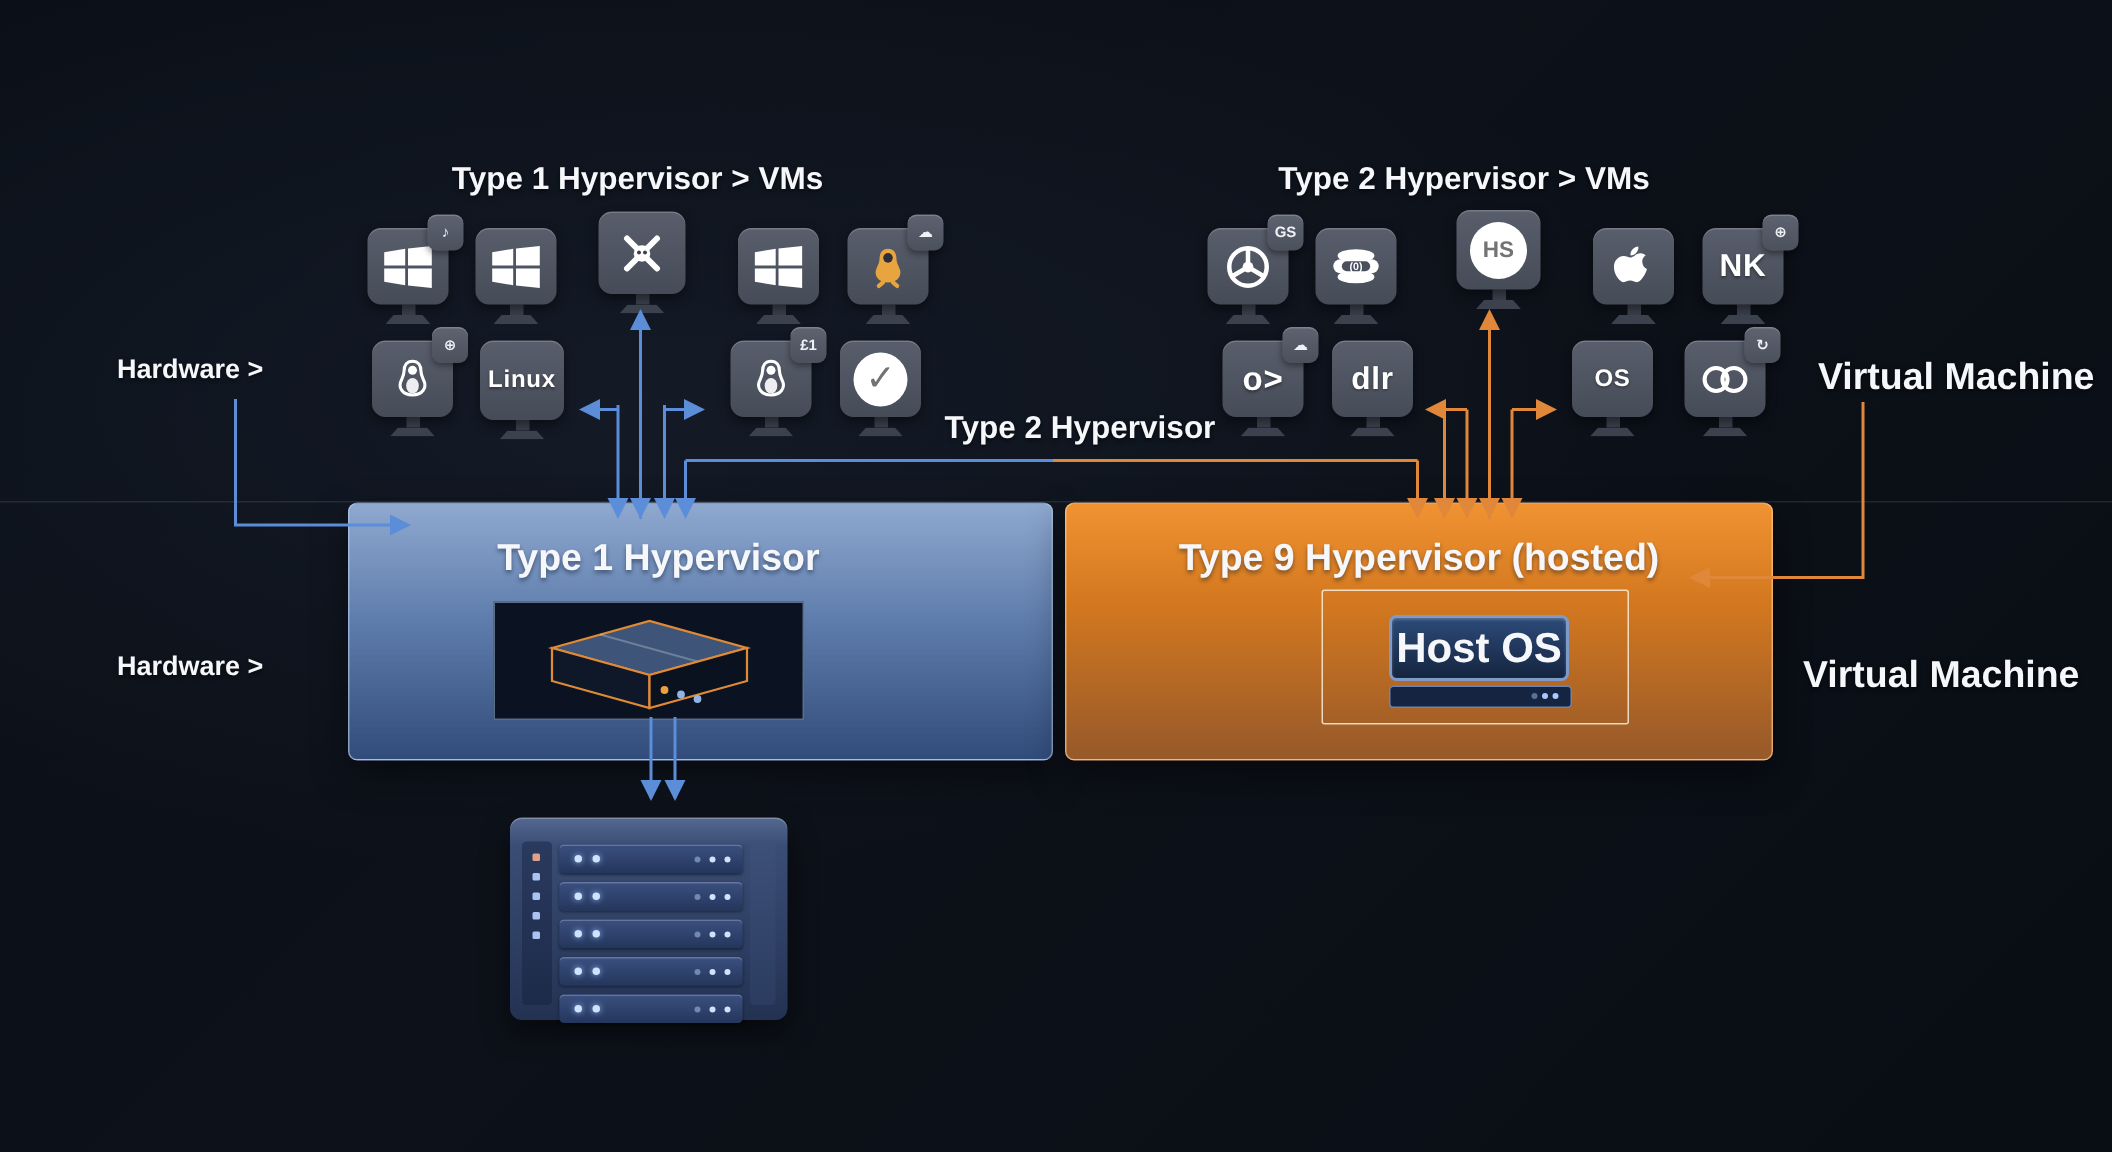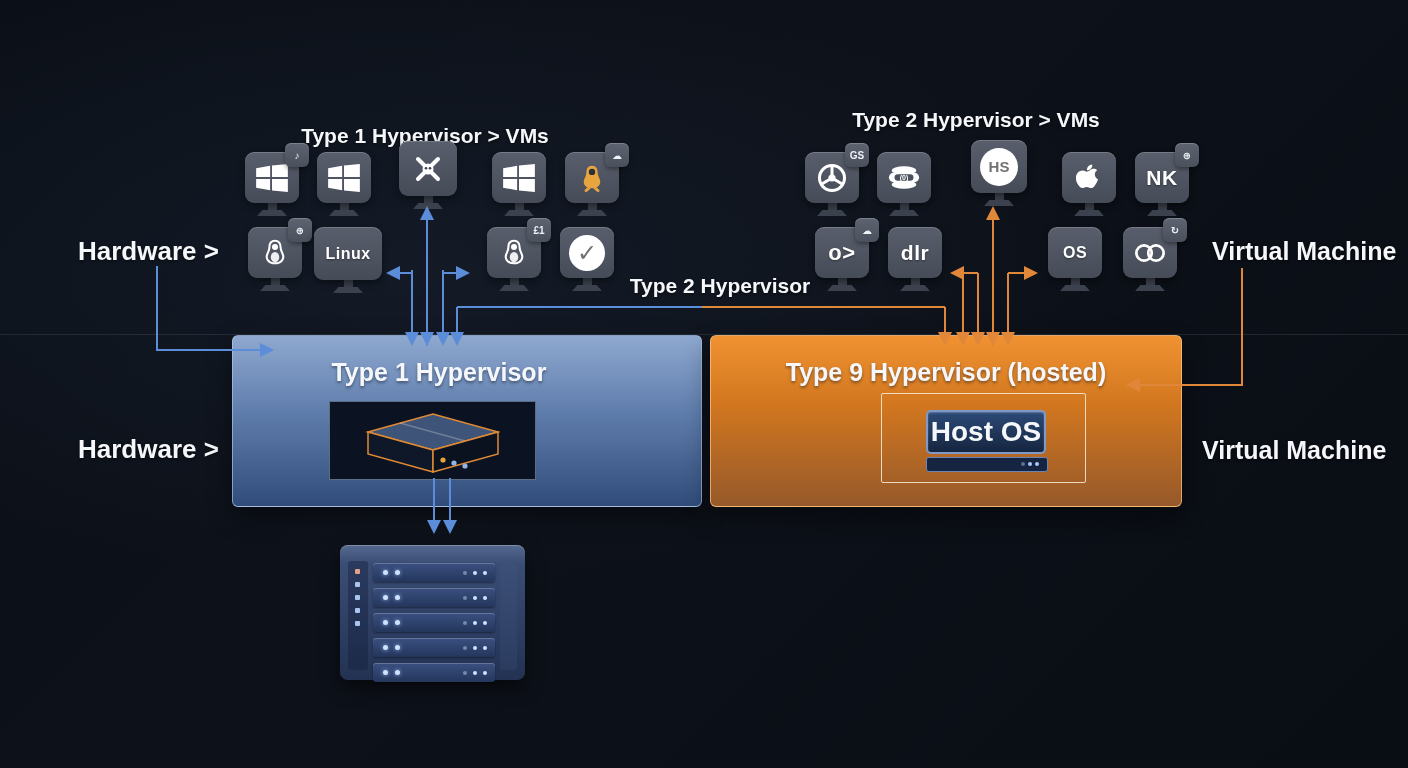--- a/index.html
+++ b/index.html
@@ -5,21 +5,21 @@
   html,body{margin:0;padding:0;}
   body{
     width:1408px;height:768px;overflow:hidden;position:relative;
     font-family:"Liberation Sans","DejaVu Sans",sans-serif;color:#f5f7fa;
     background:
       radial-gradient(1200px 520px at 30% 35%, rgba(32,44,64,.35), transparent 60%),
       linear-gradient(135deg,#0b1018 0%,#0d1119 45%,#090d14 100%);
   }
   .abs{position:absolute;}
   .lbl{position:absolute;font-weight:600;text-shadow:0 1px 3px rgba(0,0,0,.6);white-space:nowrap;}
-  .lbl-side{font-size:26px;}
+  .lbl-side{font-size:18px;}
   .grp-title{position:absolute;width:380px;text-align:center;font-size:21px;font-weight:600;text-shadow:0 1px 3px rgba(0,0,0,.6);}
   .hline{position:absolute;left:0;top:334px;width:1408px;height:1px;background:rgba(140,152,168,.17);}
 
   
   .hv-box{position:absolute;top:335px;height:170px;border-radius:6px;box-shadow:0 10px 25px rgba(0,0,0,.45);}
   .hv-blue{left:232px;width:468px;border:1px solid rgba(178,202,232,.65);
     background:linear-gradient(180deg,var(--blue-box-top) 0%,#5f7dac 45%,var(--blue-box-bottom) 100%);}
   .hv-orange{left:710px;width:470px;border:1px solid rgba(250,200,140,.7);
     background:linear-gradient(180deg,var(--orange-box-top) 0%,#d2771f 40%,var(--orange-box-bottom) 100%);}
   .hv-title{position:absolute;top:22px;left:0;width:100%;text-align:center;font-size:25px;font-weight:700;text-shadow:0 2px 3px rgba(10,20,35,.45);}
@@ -69,21 +69,21 @@
   .arrow-blue{stroke:var(--blue);stroke-width:2;fill:none;}
   .arrow-orange{stroke:var(--orange);stroke-width:2;fill:none;}
   .mk-blue{fill:var(--blue);}
   .mk-orange{fill:var(--orange);}
 </style>
 </head>
 <body>
 
 <div class="hline"></div>
 
-<div class="grp-title" style="left:235px;top:124px;">Type 1 Hypervisor &gt; VMs</div>
+<div class="grp-title" style="left:235px;top:108px;">Type 1 Hypervisor &gt; VMs</div>
 <div class="grp-title" style="left:786px;top:108px;">Type 2 Hypervisor &gt; VMs</div>
 
 <div class="lbl lbl-side" style="left:78px;top:236px;">Hardware &gt;</div>
 <div class="lbl lbl-side" style="left:78px;top:434px;">Hardware &gt;</div>
 <div class="lbl" style="left:1212px;top:237px;font-size:25px;">Virtual Machine</div>
 <div class="lbl" style="left:1202px;top:436px;font-size:25px;">Virtual Machine</div>
 <div class="lbl" style="left:620px;top:274px;width:200px;text-align:center;font-size:21px;">Type 2 Hypervisor</div>
 
 <div class="hv-box hv-blue">
   <div class="hv-title">Type 1 Hypervisor</div>
@@ -186,21 +186,21 @@
     <path fill="none" stroke="#fff" stroke-width="2.2" d="M16,3 c-4,0 -6,3 -6,7 c0,3 -1.5,5 -2.5,8 c-1.2,3.6 1,9 8.5,9 c7.5,0 9.7,-5.4 8.5,-9 c-1,-3 -2.5,-5 -2.5,-8 c0,-4 -2,-7 -6,-7 z"></path>
     <ellipse cx="16" cy="20.5" rx="4.5" ry="5.5" fill="#fff" opacity=".9"></ellipse>
           <circle cx="16" cy="9.5" r="3.2" fill="#fff"></circle>
         </svg>
         <div class="badge">⊕</div>
       </div>
       <div class="stand-neck"></div>
       <div class="stand-base"></div>
     </div>
     <div class="vm-icon" style="left: 320px; top: 227px; width: 56px;">
-      <div class="tile" style="width:68px;height:53px;">
+      <div class="tile" style="width:56px;height:53px;">
         <span class="g-text" style="font-size:16px;">Linux</span>
       </div>
       <div class="stand-neck"></div>
       <div class="stand-base"></div>
     </div>
     <div class="vm-icon" style="left: 487px; top: 227px; width: 54px;">
       <div class="tile" style="width:54px;height:51px;">
         <svg width="30" height="32" viewBox="0 0 32 32">
     <path fill="none" stroke="#fff" stroke-width="2.2" d="M16,3 c-4,0 -6,3 -6,7 c0,3 -1.5,5 -2.5,8 c-1.2,3.6 1,9 8.5,9 c7.5,0 9.7,-5.4 8.5,-9 c-1,-3 -2.5,-5 -2.5,-8 c0,-4 -2,-7 -6,-7 z"></path>
     <ellipse cx="16" cy="20.5" rx="4.5" ry="5.5" fill="#fff" opacity=".9"></ellipse>

